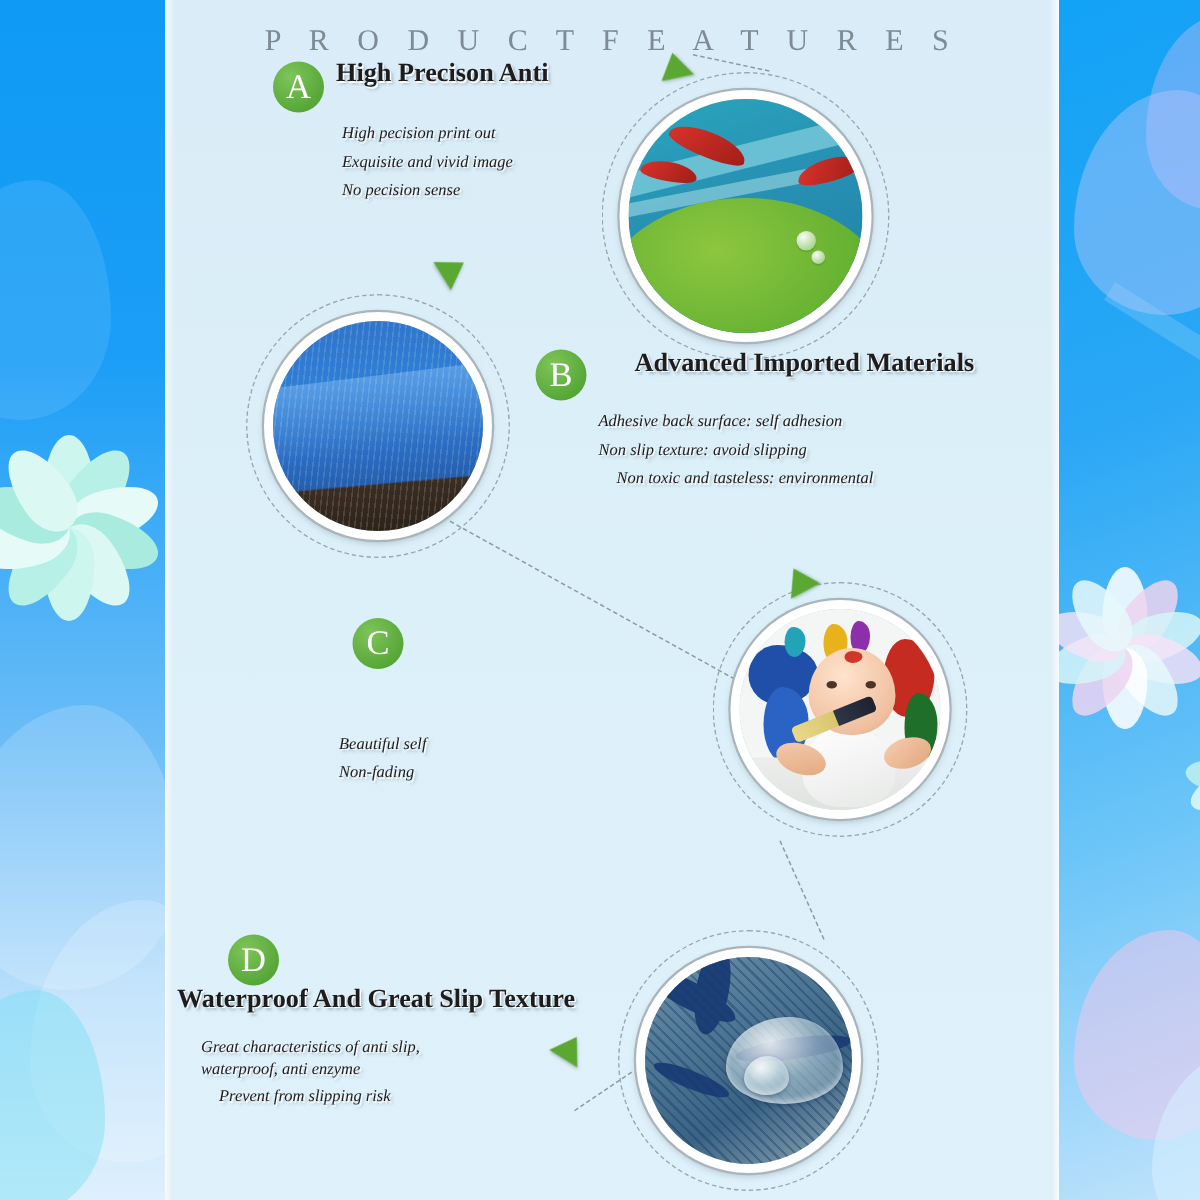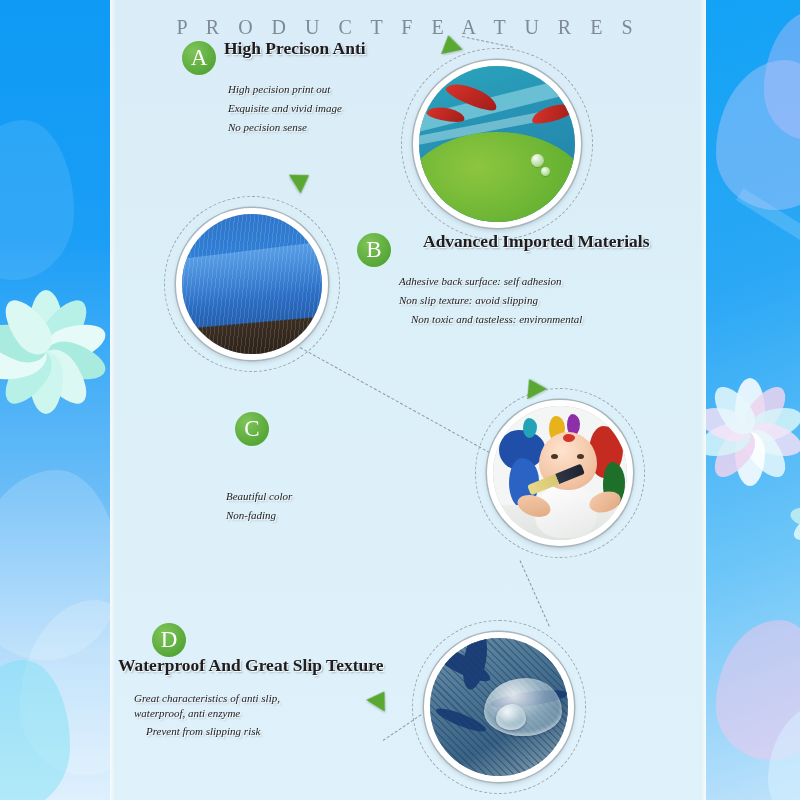--- a/index.html
+++ b/index.html
@@ -232,21 +232,21 @@
 
   <div class="badge" style="left:357px;top:233px;">B</div>
   <div class="heading" style="left:392px;top:231px;margin-left:31px;">Advanced Imported Materials</div>
   <div class="body-text" style="left:399px;top:272px;">Adhesive back surface: self adhesion</div>
   <div class="body-text" style="left:399px;top:291px;">Non slip texture: avoid slipping</div>
   <div class="body-text" style="left:399px;top:310px;margin-left:12px;">Non toxic and tasteless: environmental</div>
 
   <div class="conn" style="left:300px;top:347px;width:232px;transform:rotate(29deg);"></div>
 
   <div class="badge" style="left:235px;top:412px;">C</div>
-  <div class="body-text" style="left:226px;top:487px;">Beautiful color</div>
+  <div class="body-text" style="left:226px;top:487px;">Beautiful self</div>
   <div class="body-text" style="left:226px;top:506px;">Non-fading</div>
 
   <div class="circle-wrap" style="left:487px;top:400px;width:146px;height:146px;">
     <div class="ring-dash"></div>
     <div class="ring-outer"></div>
     <div class="photo">
       <div class="pc-bg"></div>
       <div class="pc-splat" style="left:6px;top:24px;width:46px;height:40px;background:#1f4fa8;"></div>
       <div class="pc-splat" style="left:16px;top:52px;width:30px;height:50px;background:#2b63c4;"></div>
       <div class="pc-splat" style="left:96px;top:20px;width:34px;height:52px;background:#c62b22;"></div>

